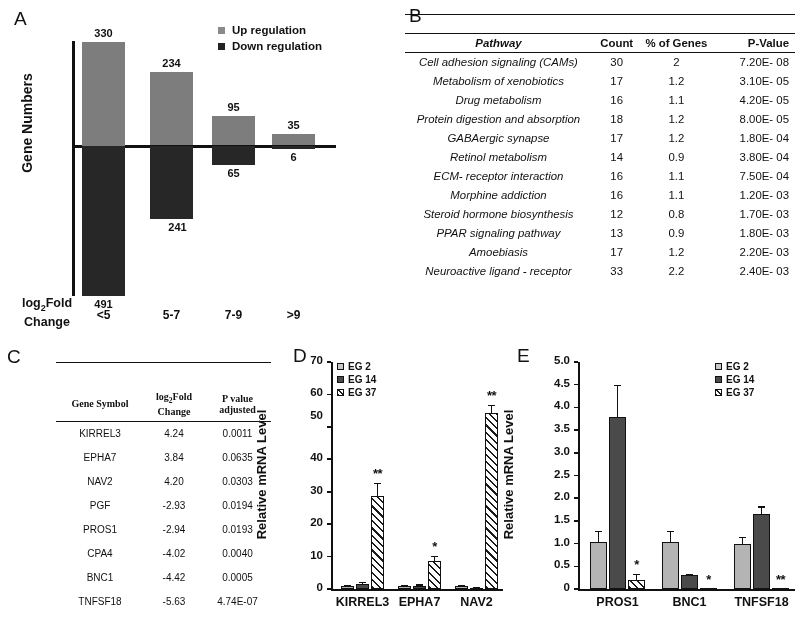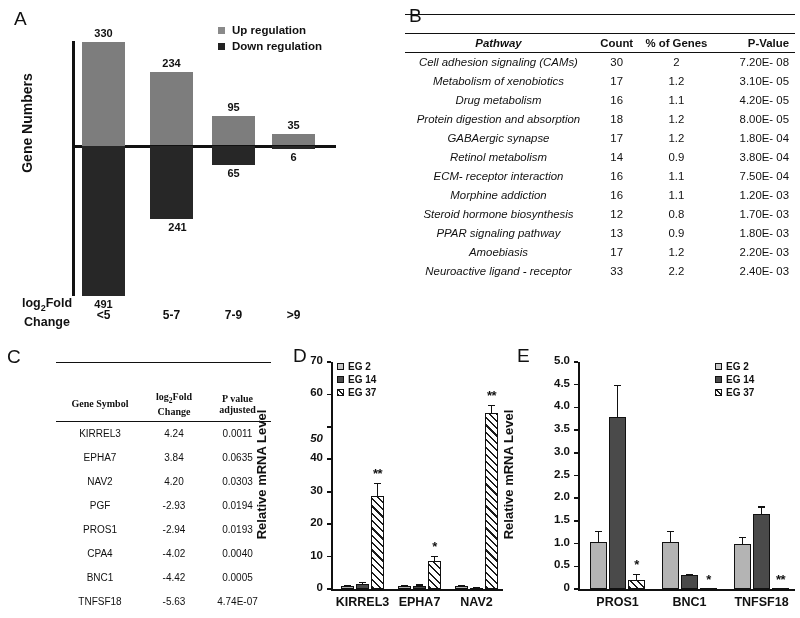--- a/index.html
+++ b/index.html
@@ -375,21 +375,21 @@
       <div class="tick-lbl" style="left: -18px; top: 241px; width: 56px;">0</div>
       <div class="tick-mark" style="left: 42px; top: 215.771px;"></div>
       <div class="tick-lbl" style="left: -18px; top: 208.571px; width: 56px;">10</div>
       <div class="tick-mark" style="left: 42px; top: 183.343px;"></div>
       <div class="tick-lbl" style="left: -18px; top: 176.143px; width: 56px;">20</div>
       <div class="tick-mark" style="left: 42px; top: 150.914px;"></div>
       <div class="tick-lbl" style="left: -18px; top: 143.714px; width: 56px;">30</div>
       <div class="tick-mark" style="left: 42px; top: 118.486px;"></div>
       <div class="tick-lbl" style="left: -18px; top: 111.286px; width: 56px;">40</div>
       <div class="tick-mark" style="left: 42px; top: 86.0571px;"></div>
-      <div class="tick-lbl" style="left: -18px; top: 92px; width: 56px; font-style: italic;">50</div>
+      <div class="tick-lbl" style="left: -18px; top: 69px; width: 56px;">50</div>
       <div class="tick-mark" style="left: 42px; top: 53.6286px;"></div>
       <div class="tick-lbl" style="left: -18px; top: 46.4286px; width: 56px;">60</div>
       <div class="tick-mark" style="left: 42px; top: 21.2px;"></div>
       <div class="tick-lbl" style="left: -18px; top: 14px; width: 56px;">70</div>
       <div class="axis-title" style="left: -104px; top: 126.5px; width: 160px; text-align: center; transform: rotate(-90deg);">Relative mRNA Level</div>
       <div class="chart-legend" style="left: 52px; top: 20px;">
         <div class="cl-row">
           <span class="cl-sq eg2"></span>
           <span class="cl-txt">EG 2</span>
         </div>

